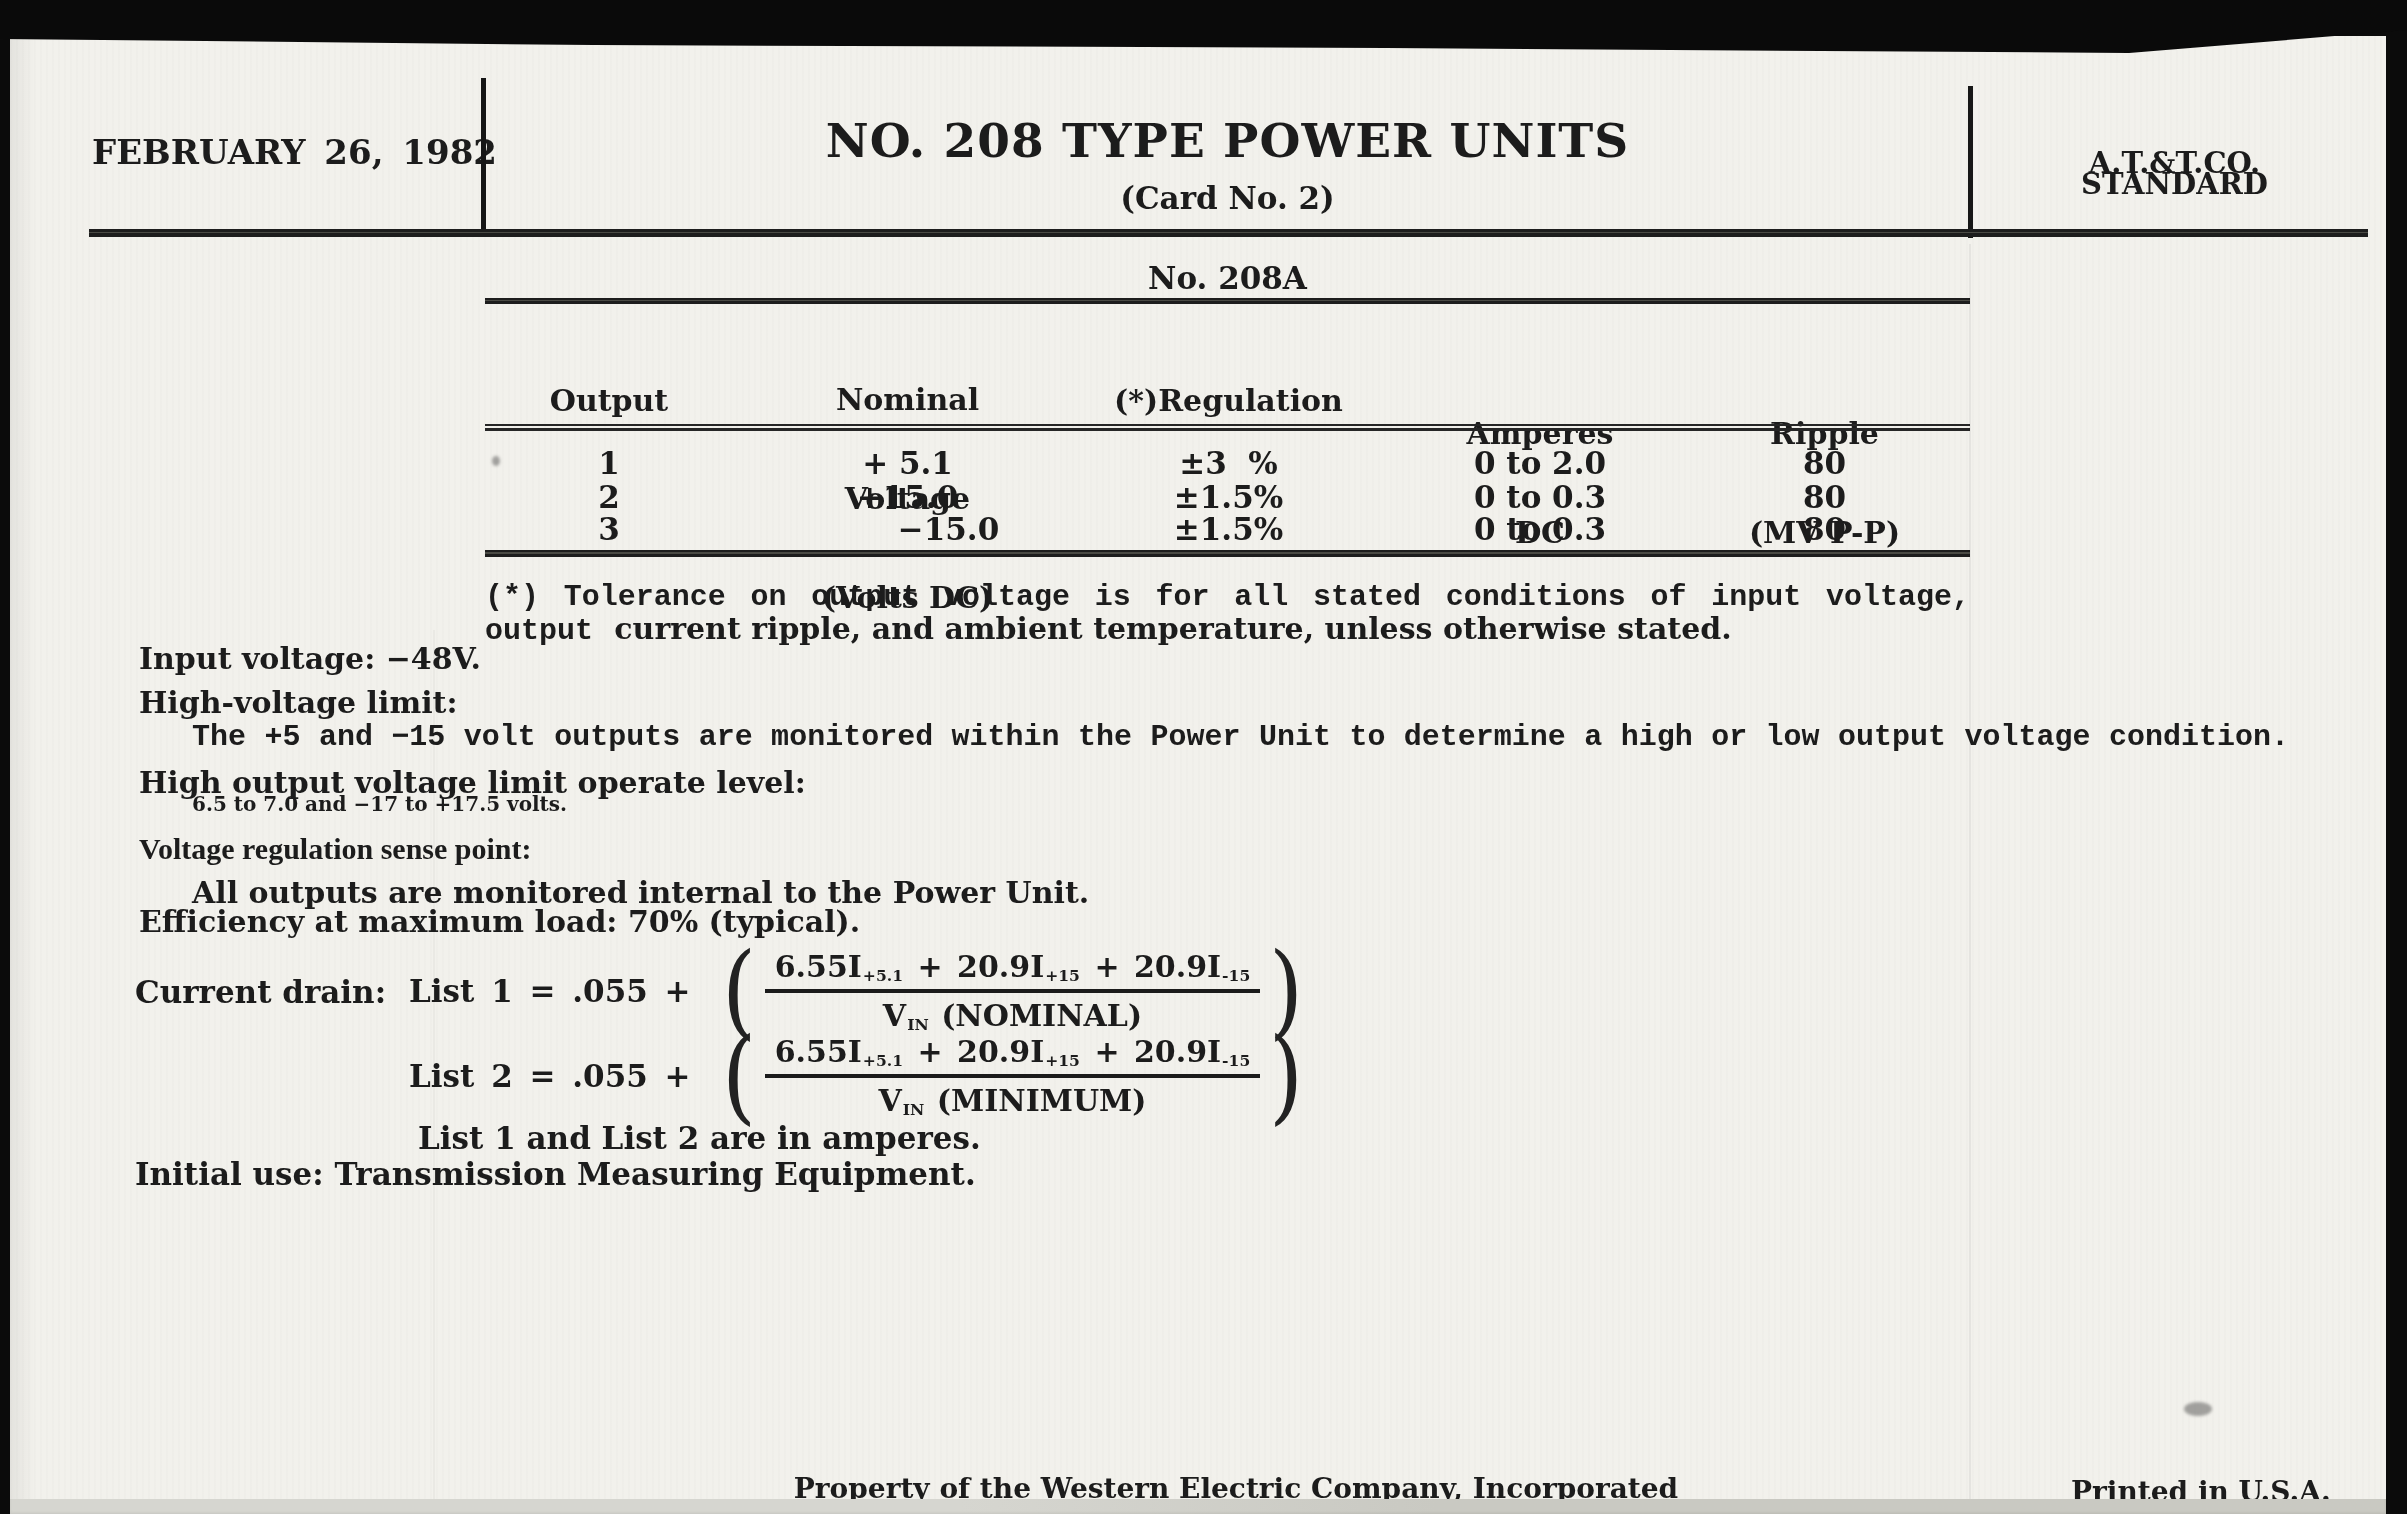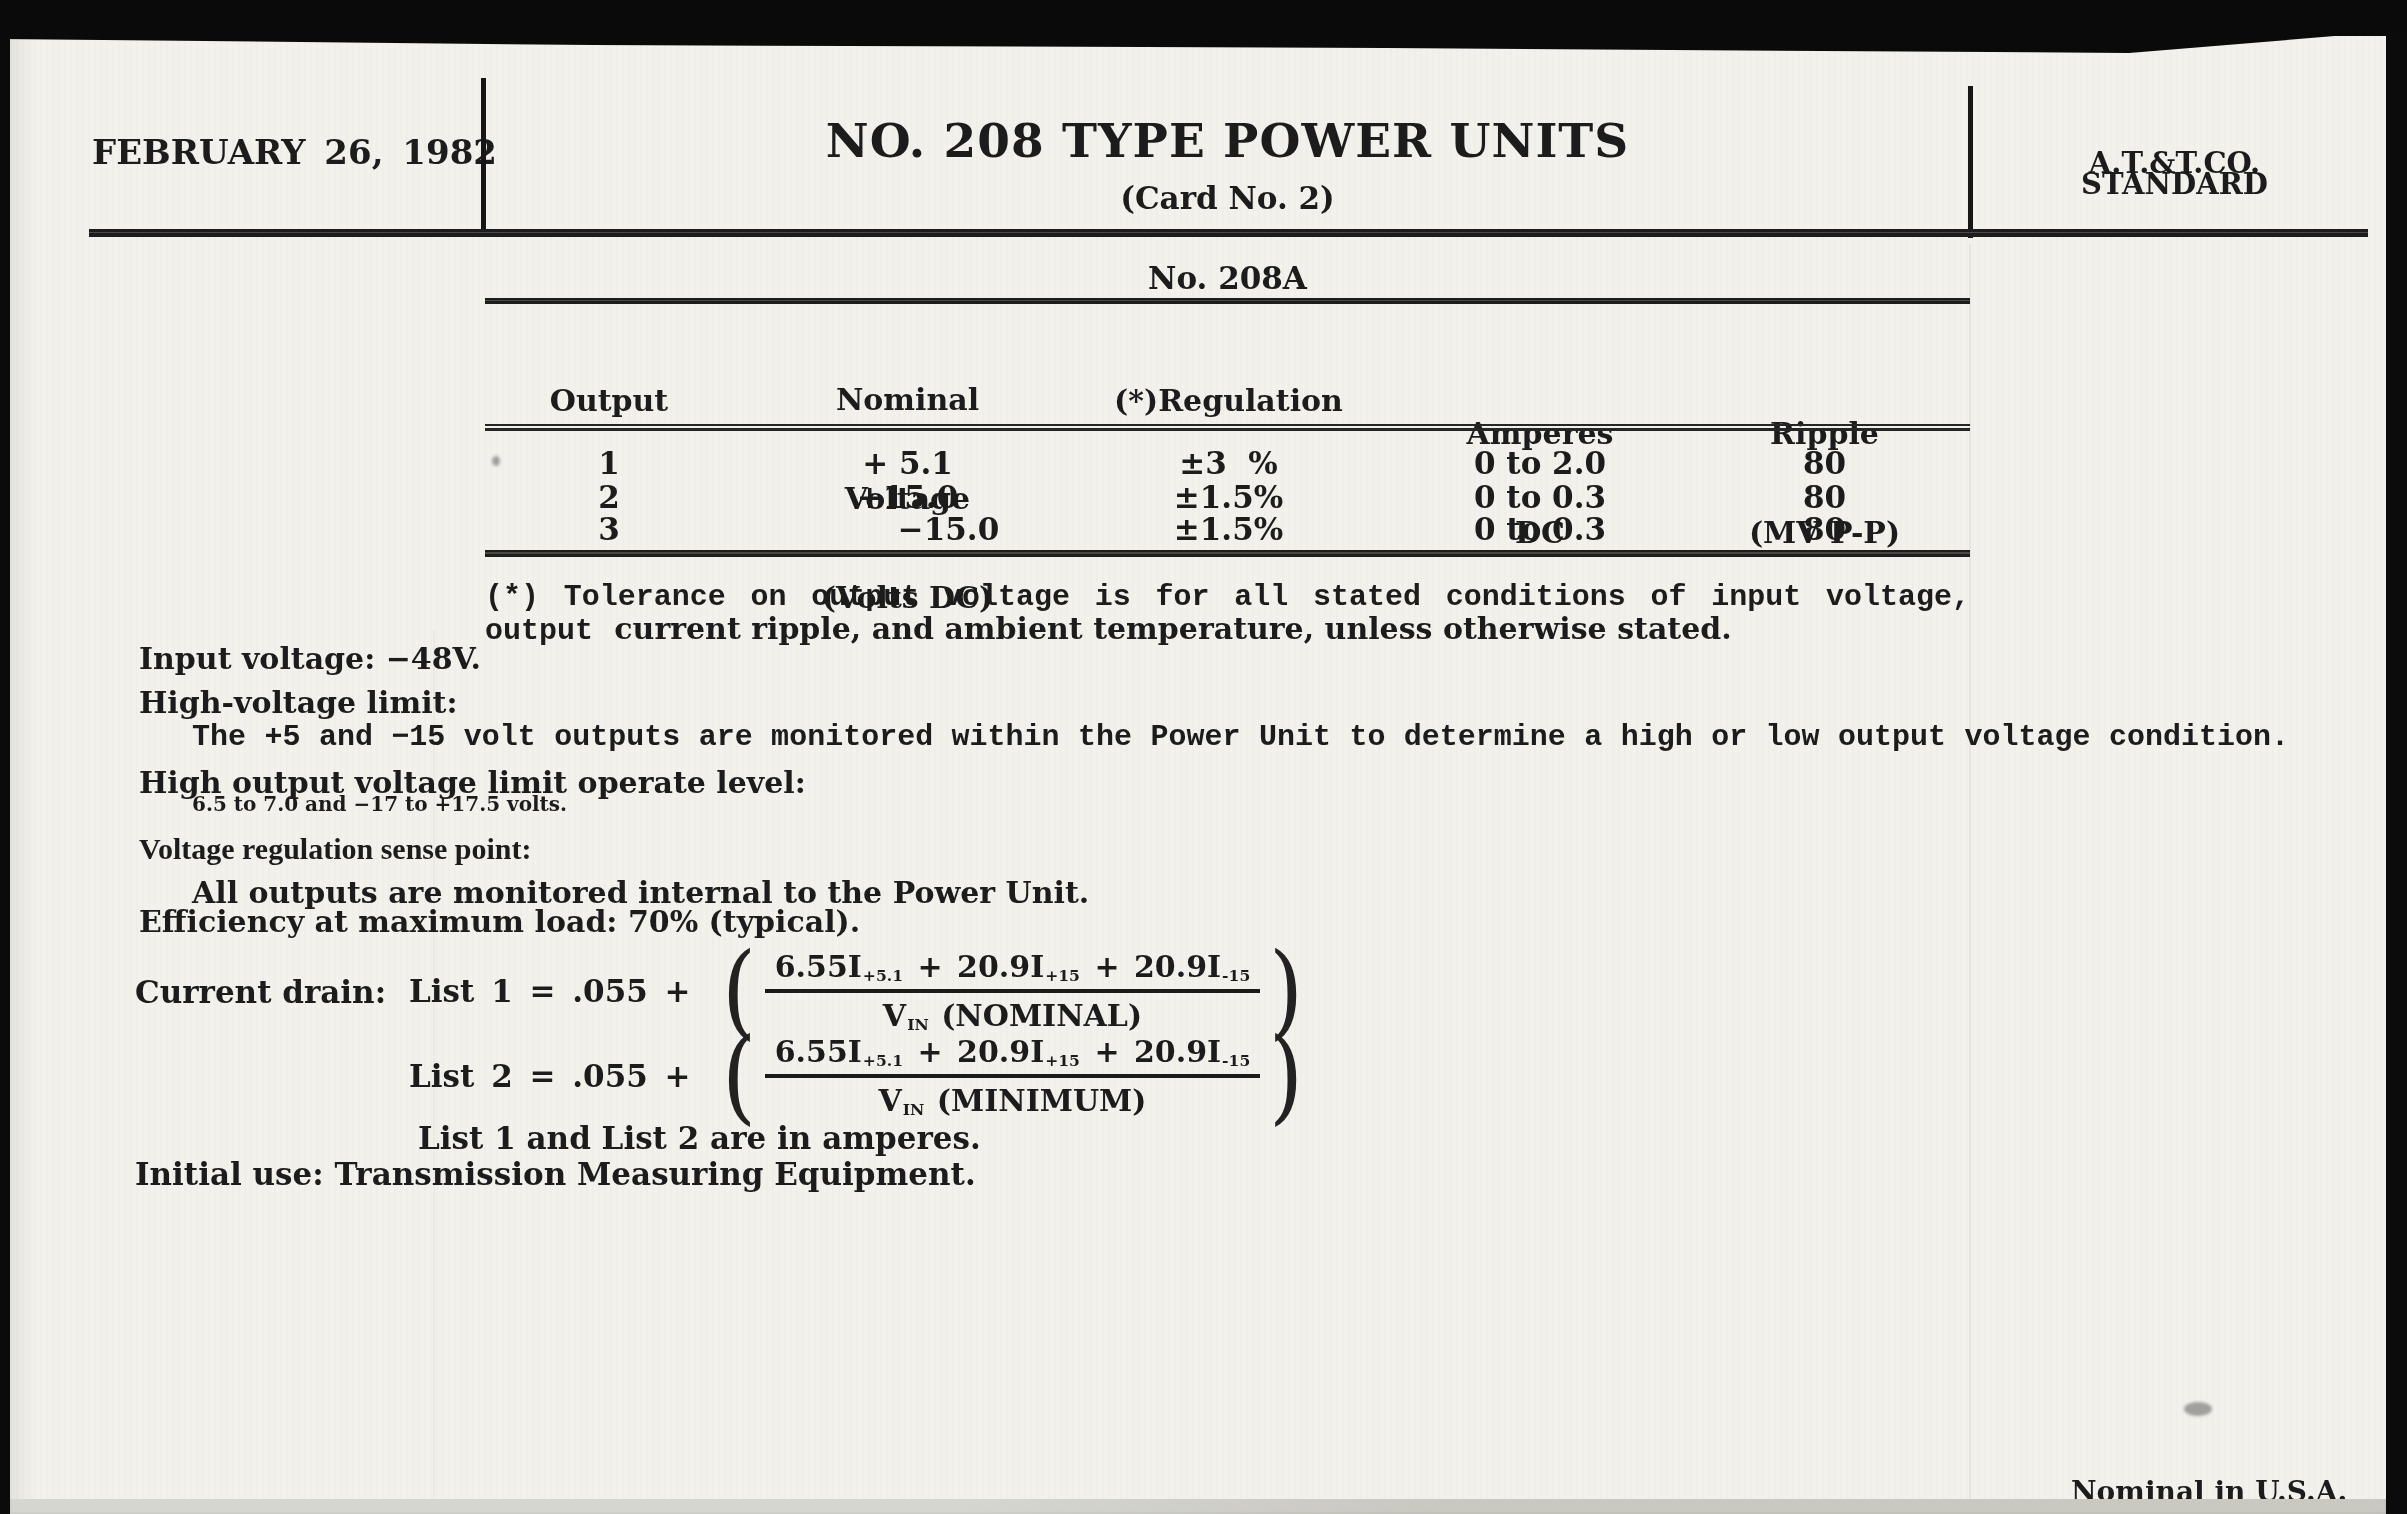--- a/index.html
+++ b/index.html
@@ -113,21 +113,22 @@
       <span class="paren">(</span>
       <span class="frac">
         <span class="num">6.55I<sub>+5.1</sub> + 20.9I<sub>+15</sub> + 20.9I<sub>-15</sub></span>
         <span class="den">V<sub>IN</sub> (MINIMUM)</span>
       </span>
       <span class="paren">)</span>
     </div>
     <div class="abs t" style="left:408px;top:1084px;font-size:31px;">List 1 and List 2 are in amperes.</div>
     <div class="abs t" style="left:125px;top:1120px;font-size:31px;">Initial use: Transmission Measuring Equipment.</div>
 
-    <div class="abs t" style="left:2061px;top:1439px;font-size:28px;">Nominal in U.S.A.</div>
+    <div class="abs t ctr" style="left:726px;top:1436px;width:1000px;font-size:28px;">Property of the Western Electric Company, Incorporated</div>
+    <div class="abs t" style="left:2061px;top:1439px;font-size:28px;">Printed in U.S.A.</div>
 
     <div class="abs crease" style="left:1959px;top:208px;width:2px;height:1271px;"></div>
     <div class="abs crease" style="left:423px;top:594px;width:2px;height:885px;opacity:0.6;"></div>
     <div class="abs smudge" style="left:482px;top:420px;width:8px;height:10px;"></div>
     <div class="abs smudge" style="left:2174px;top:1366px;width:28px;height:14px;"></div>
     <div class="abs btmstrip" style="left:0;top:1463px;width:2376px;height:16px;"></div>
   </div>
 
   <div class="topbar"></div>
 </div>

